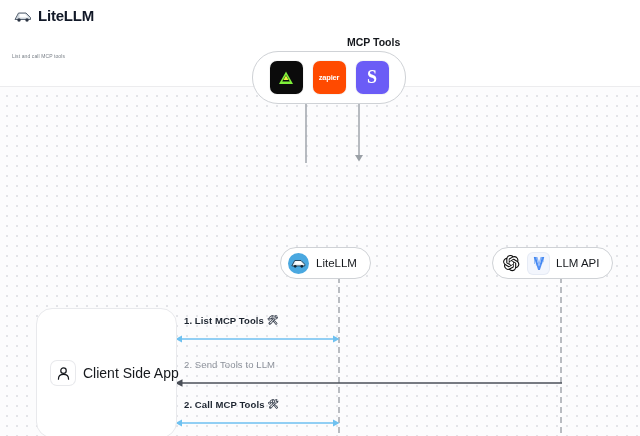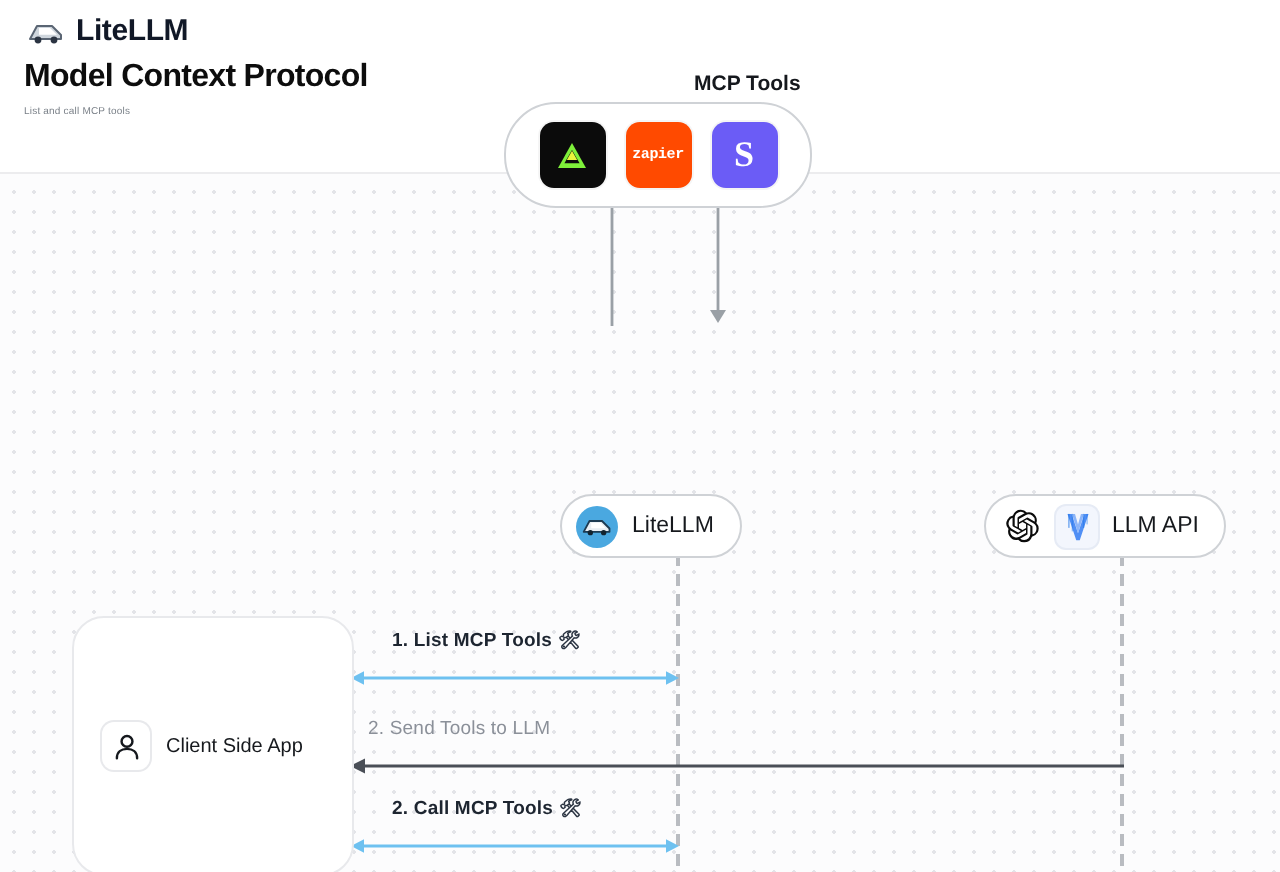--- a/index.html
+++ b/index.html
@@ -103,21 +103,21 @@
     border-radius: 7px;
     display: flex;
     align-items: center;
     justify-content: center;
     font-size: 15px;
     font-weight: 700;
     box-shadow: 0 0 0 1px rgba(0,0,0,0.04);
     overflow: hidden;
   }
   #tool-icon-0 { background: #0b0b0b; }
-  #tool-icon-1 { background: #ff4a00; color: #ffffff; font-size: 7.5px; font-weight: 700; letter-spacing: -0.2px; font-family: Liberation Mono, monospace; }
+  #tool-icon-1 { background: #ff4a00; color: #ffffff; font-size: 7.5px; font-weight: 700; letter-spacing: -0.2px; }
   #tool-icon-2 { background: #6b5cf6; color: #ffffff; font-size: 18px; font-weight: 700; font-family: "Liberation Serif", serif; }
 
   
   .node-pill {
     position: absolute;
     height: 30px;
     border: 1.3px solid #cfd2d6;
     border-radius: 16px;
     background: #ffffff;
     display: flex;
@@ -171,21 +171,21 @@
   }
   #client-person-icon {
     width: 24px; height: 24px;
     border-radius: 6px;
     background: #ffffff;
     box-shadow: 0 0 0 1px #e8e9ec;
     display: flex; align-items: center; justify-content: center;
     flex: none;
   }
   #client-label {
-    font-size: 10px;
+    font-size: 14px;
     color: #16191d;
     font-weight: 400;
     white-space: nowrap;
   }
 
   
   .lifeline {
     position: absolute;
     width: 0;
     border-left: 2px dashed #b9bcc1;
@@ -208,21 +208,21 @@
   .msg-label {
     position: absolute;
     font-size: 9.5px;
     font-weight: 600;
     letter-spacing: 0.1px;
     white-space: nowrap;
     display: flex;
     align-items: center;
     gap: 3px;
   }
-  .msg-label.blue-msg { color: #1d2530; margin-left: 12px; }
+  .msg-label.blue-msg { color: #1d2530; }
   .msg-label.gray-msg { color: #8b9099; font-weight: 400; }
   .tool-glyph {
     font-size: 9px;
     line-height: 1;
     color: #2b3442;
   }
 
   #msg-1 { left: 175px; top: 228px; width: 165px; }
   #msg-2 { left: 175px; top: 272px; width: 387px; }
   #msg-3 { left: 175px; top: 312px; width: 165px; }
@@ -243,21 +243,20 @@
       <svg width="18" height="14" viewBox="0 0 18 14">
         <path d="M1 10.5 L4.5 4 L12 4 L16.5 8.5 L16.5 10.5 Z" fill="#cfd6dd" stroke="#5a6573" stroke-width="1" stroke-linejoin="round"></path>
         <path d="M5.5 5 L11 5 L14.5 8.4 L5.5 8.4 Z" fill="#ffffff"></path>
         <circle cx="5" cy="11" r="1.7" fill="#2b3442"></circle>
         <circle cx="13" cy="11" r="1.7" fill="#2b3442"></circle>
       </svg>
     </span>
     <span id="brand-name">LiteLLM</span>
   </div>
 
-  <div id="page-title">Model Context Protocol</div>
   <div id="page-subtitle">List and call MCP tools</div>
 </div>
 
 <div id="mcp-tools-label">MCP Tools</div>
 
 <div id="mcp-tools-box">
   <div class="tool-icon" id="tool-icon-0">
     <svg width="20" height="20" viewBox="0 0 20 20">
       <path d="M10 3.5 L17 16 L3 16 Z" fill="#7ef03a"></path>
       <path d="M10 7 L13.8 13.6 L6.2 13.6 Z" fill="#0b0b0b"></path>

